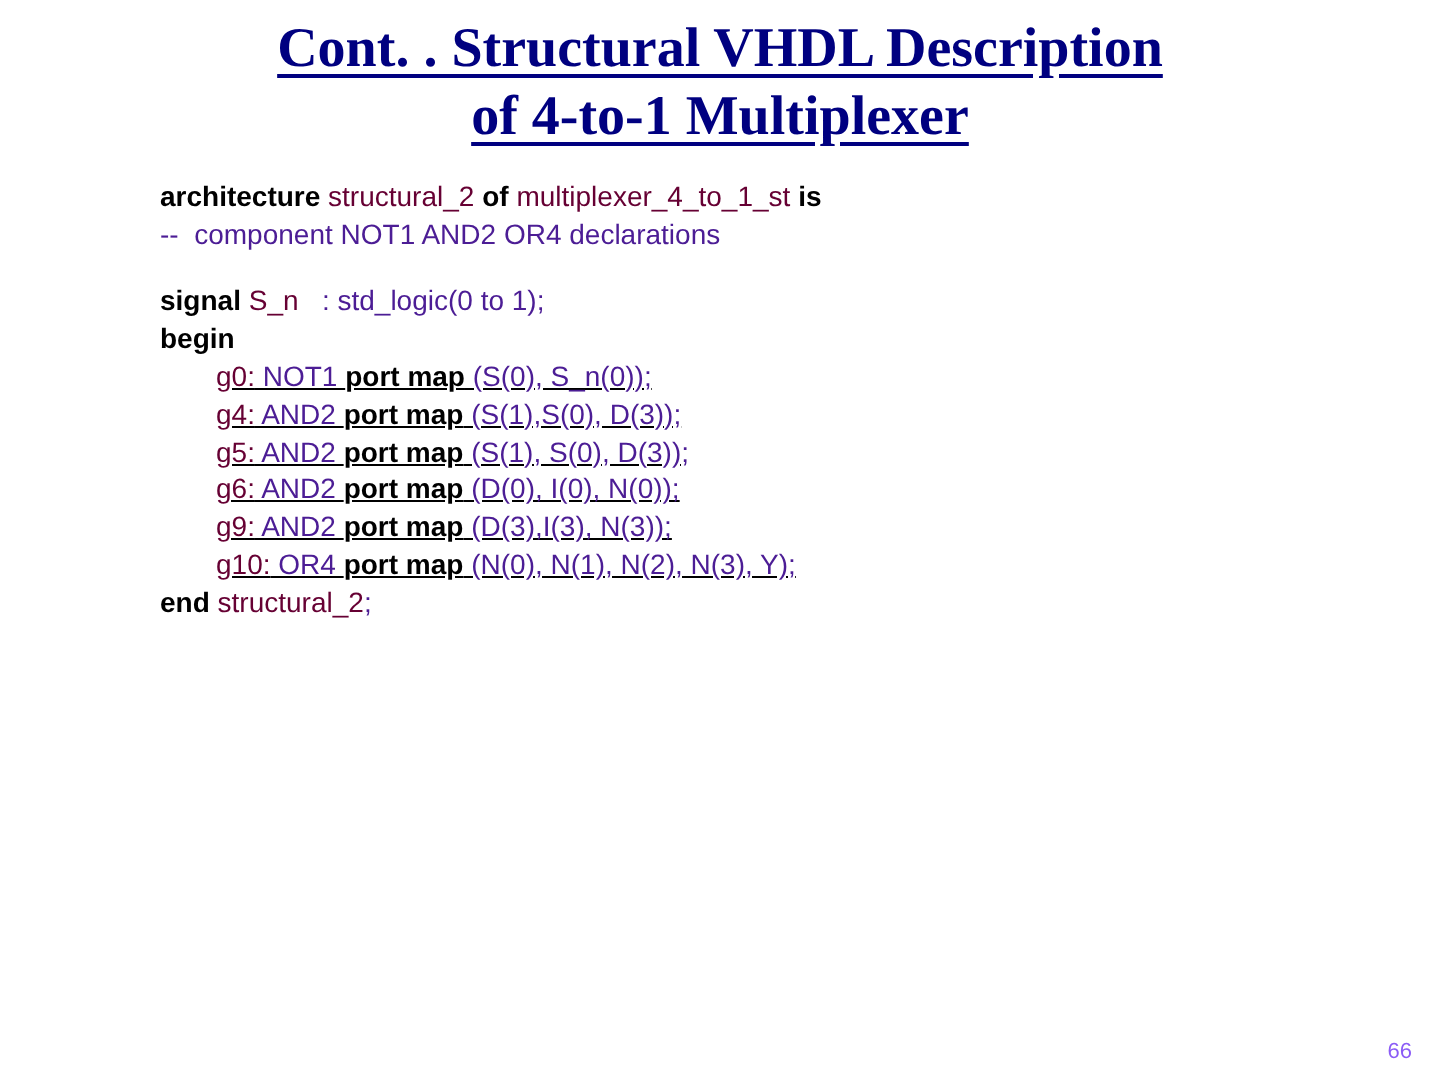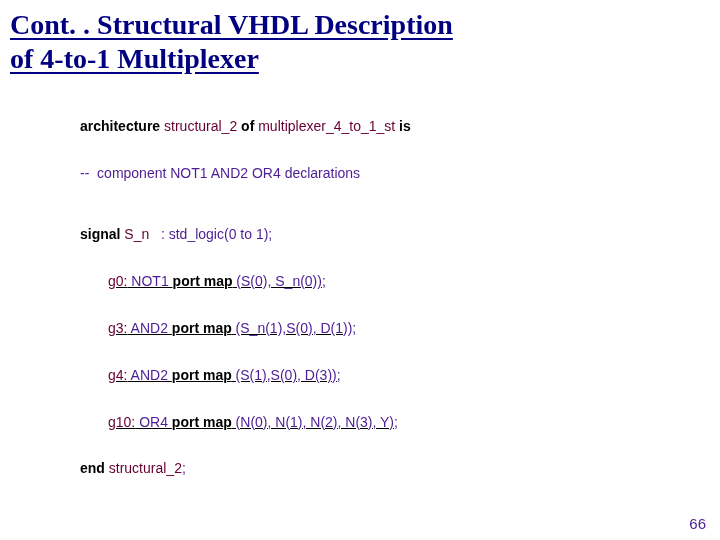--- a/index.html
+++ b/index.html
@@ -10,44 +10,44 @@
     background: #ffffff;
     font-family: Verdana, Geneva, sans-serif;
     overflow: hidden;
     position: relative;
   }
   .title {
     font-family: "Comic Sans MS", "Comic Sans", cursive;
     font-weight: bold;
     font-size: 28px;
     color: #000080;
-    text-align: left;
+    text-align: center;
     line-height: 1.2;
     padding: 8px 10px 0 10px;
     text-decoration: underline;
     text-underline-offset: 4px;
   }
   .content {
     padding: 14px 0 0 80px;
     font-size: 14px;
     line-height: 1.35;
     color: #000000;
   }
   .kw { color: #000000; font-weight: bold; }       
   .id-dark { color: #660033; }                     
   .plain { color: #4c1d95; }
   .pagenum {
     position: absolute;
     bottom: 8px;
     right: 14px;
-    font-size: 15px;
-    color: #4c1d95;
+    font-size: 11px;
+    color: #8b5cf6;
     font-family: Verdana, Geneva, sans-serif;
   }
-  .line { white-space: pre; margin-top: 28px; }
+  .line { white-space: pre; }
   .indent1 { padding-left: 28px; text-decoration: underline; }
   .gap { height: 14px; }
 </style>
 </head>
 <body>
 
 <div class="title">
   <span>Cont. . Structural VHDL Description</span><br>
   <span>of 4-to-1 Multiplexer</span>
 </div>
@@ -56,23 +56,26 @@
 
   <div class="line"><span class="kw">architecture </span><span class="id-dark">structural_2</span><span class="kw"> of </span><span class="id-dark">multiplexer_4_to_1_st</span><span class="kw"> is</span></div>
 
   <div class="line plain">--  component NOT1 AND2 OR4 declarations</div>
 
   <div class="gap"></div>
 
   <div class="line"><span class="kw">signal </span><span class="id-dark">S_n</span><span class="plain">   : std_logic(0 to 1);</span></div>
 
 
+  <div class="line kw">begin</div>
 
   <div class="line indent1"><span class="id-dark">g0:</span><span class="plain"> NOT1 </span><span class="kw">port map</span><span class="plain"> (S(0), S_n(0));</span></div>
-  <div class="line indent1"><span class="id-dark">g3:</span><span class="plain"> AND2 </span><span class="kw">port map</span><span class="plain"> (S_n(1),S(0), D(1));</span></div>
   <div class="line indent1"><span class="id-dark">g4:</span><span class="plain"> AND2 </span><span class="kw">port map</span><span class="plain"> (S(1),S(0), D(3));</span></div>
+  <div class="line indent1"><span class="id-dark">g5:</span><span class="plain"> AND2 </span><span class="kw">port map</span><span class="plain"> (S(1), S(0), D(3));</span></div>
+  <div class="line indent1"><span class="id-dark">g6:</span><span class="plain"> AND2 </span><span class="kw">port map</span><span class="plain"> (D(0), I(0), N(0));</span></div>
+  <div class="line indent1"><span class="id-dark">g9:</span><span class="plain"> AND2 </span><span class="kw">port map</span><span class="plain"> (D(3),I(3), N(3));</span></div>
   <div class="line indent1"><span class="id-dark">g10:</span><span class="plain"> OR4 </span><span class="kw">port map</span><span class="plain"> (N(0), N(1), N(2), N(3), Y);</span></div>
 
   <div class="line"><span class="kw">end </span><span class="id-dark">structural_2</span><span class="plain">;</span></div>
 
 </div>
 
 <div class="pagenum">66</div>
 
 </body></html>

